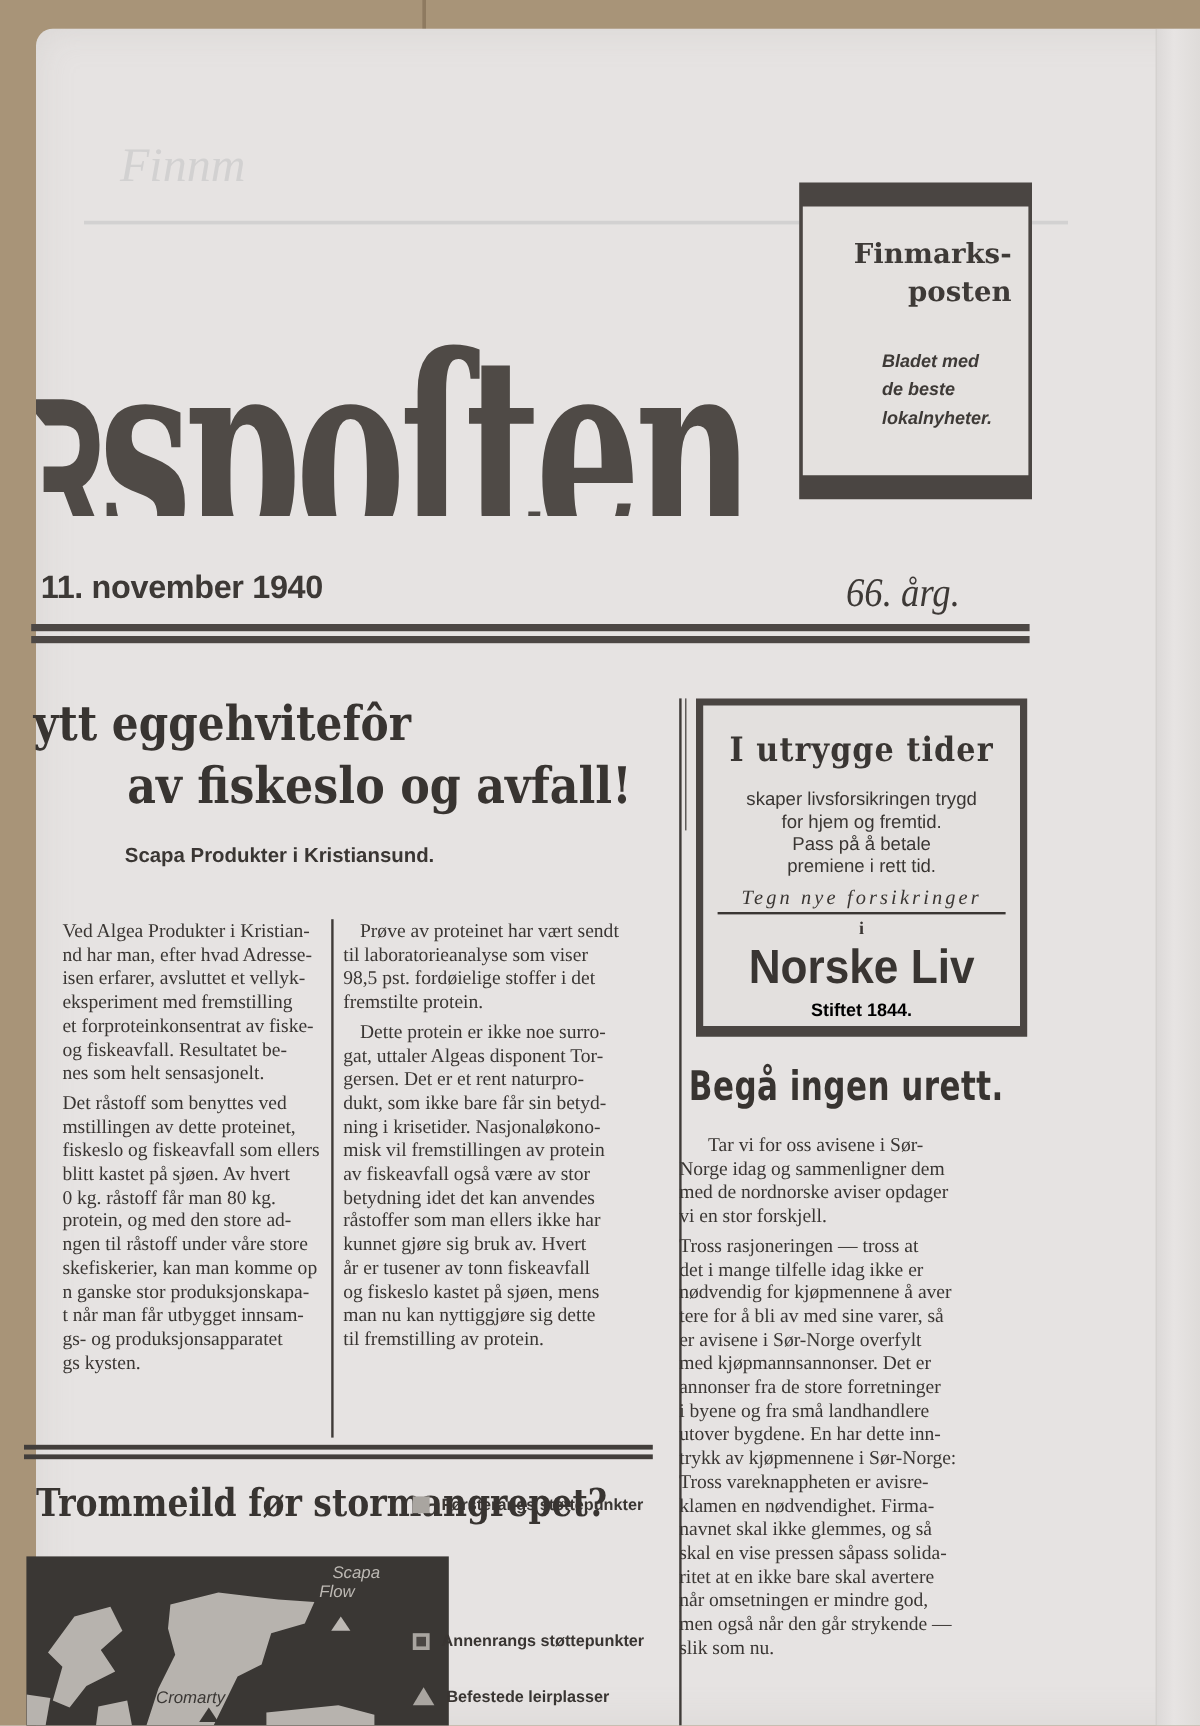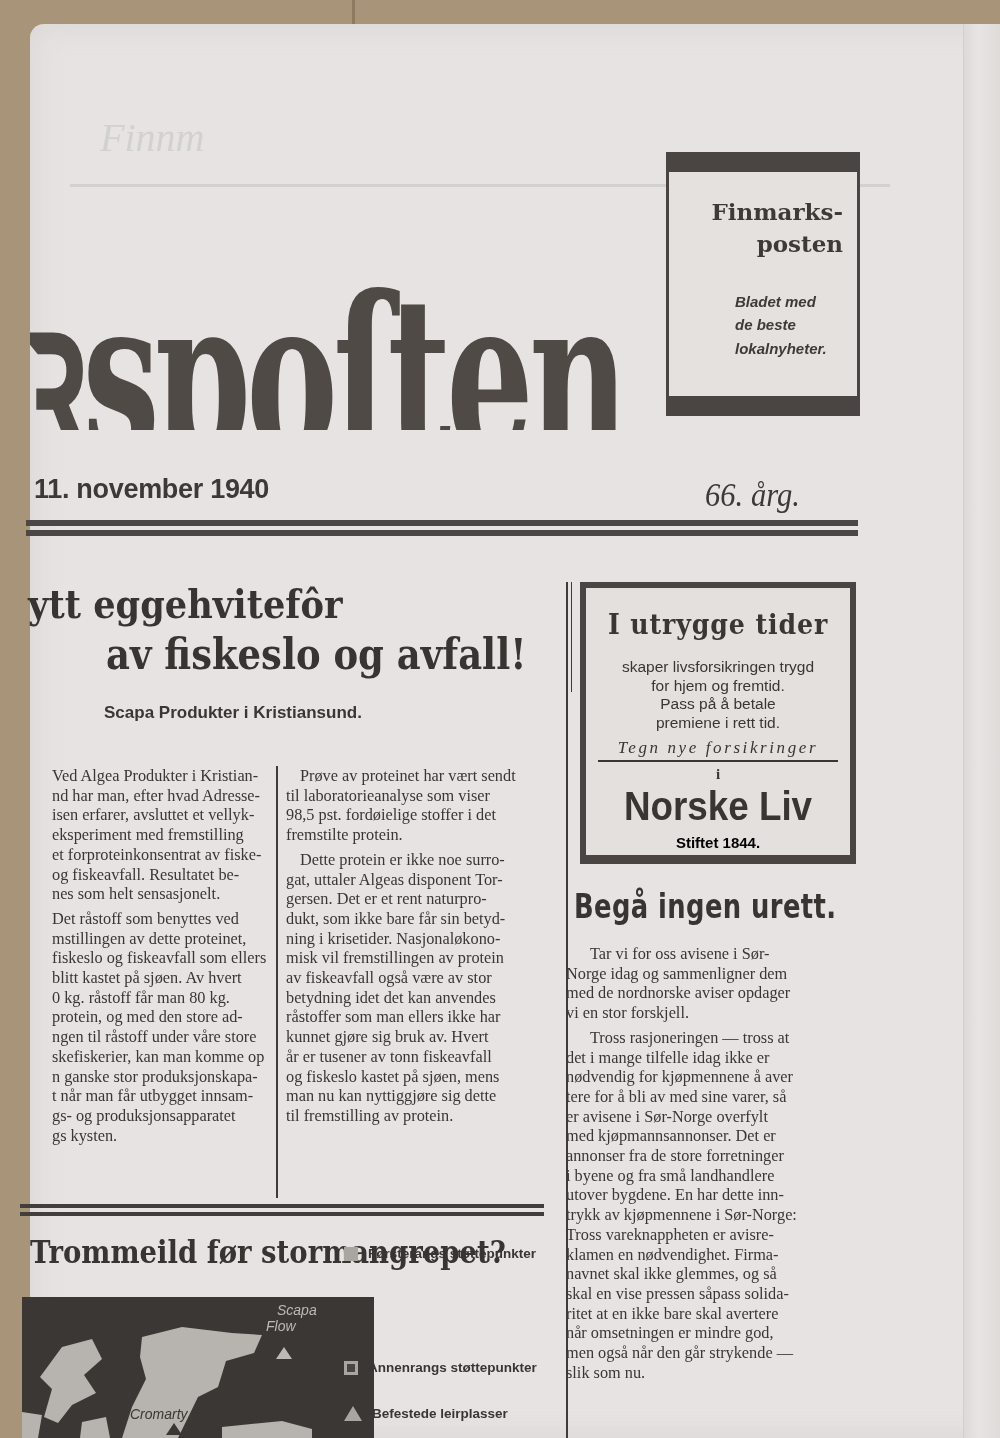--- a/index.html
+++ b/index.html
@@ -253,21 +253,21 @@
   <div class="ad-brand">Norske Liv</div>
   <div class="ad-founded">Stiftet 1844.</div>
 </div>
 
 <div class="editorial-title">Begå ingen urett.</div>
 <div class="col" style="left:566px;top:944px;width:290px;">
   <p style="padding-left:24px">Tar vi for oss avisene i Sør-</p>
   <p>Norge idag og sammenligner dem</p>
   <p>med de nordnorske aviser opdager</p>
   <p>vi en stor forskjell.</p>
-  <p class="gap" style="padding-left:24px">Tross rasjoneringen — tross at</p>
+  <p class="gap" style="">Tross rasjoneringen — tross at</p>
   <p>det i mange tilfelle idag ikke er</p>
   <p>nødvendig for kjøpmennene å aver</p>
   <p>tere for å bli av med sine varer, så</p>
   <p>er avisene i Sør-Norge overfylt</p>
   <p>med kjøpmannsannonser. Det er</p>
   <p>annonser fra de store forretninger</p>
   <p>i byene og fra små landhandlere</p>
   <p>utover bygdene. En har dette inn-</p>
   <p>trykk av kjøpmennene i Sør-Norge:</p>
   <p>Tross vareknappheten er avisre-</p>

